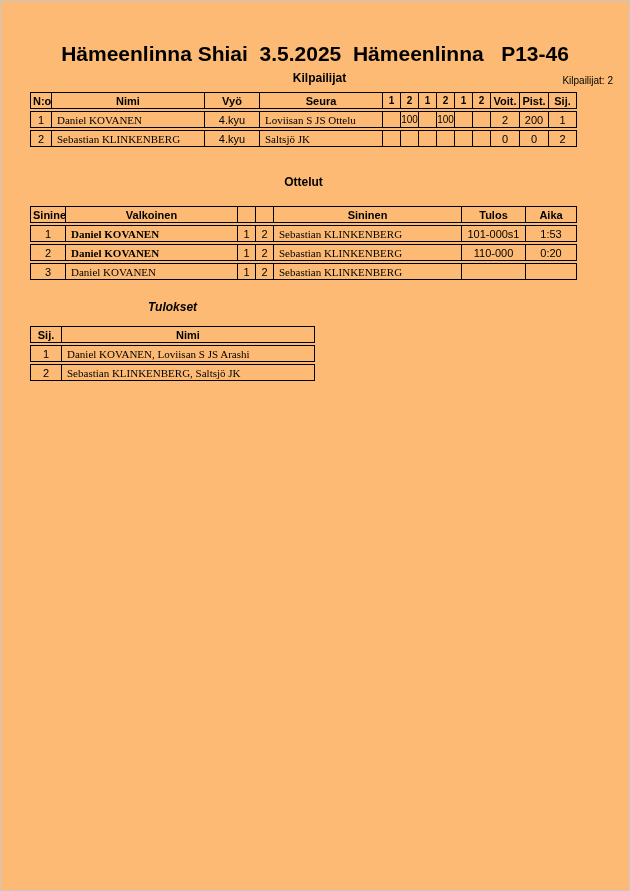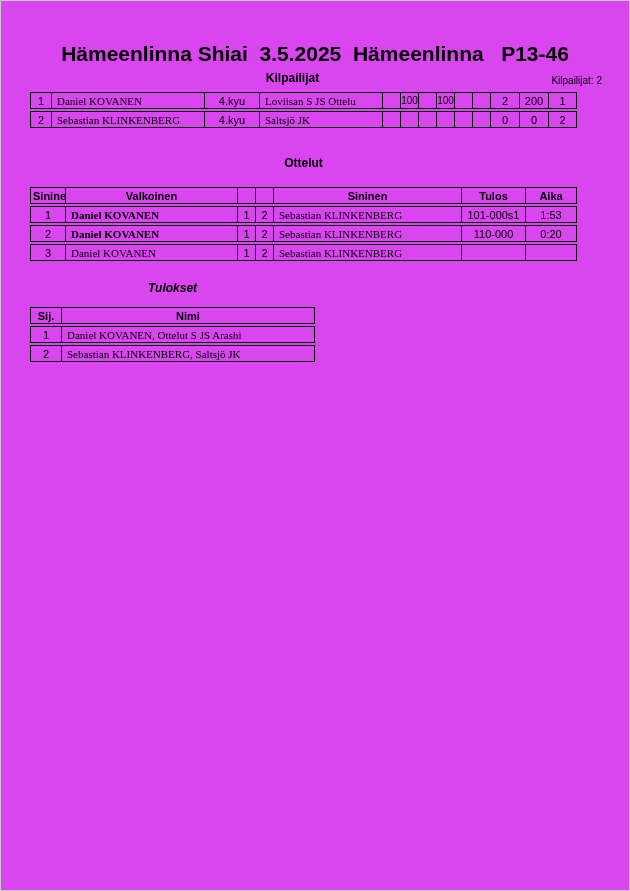--- a/index.html
+++ b/index.html
@@ -1,33 +1,33 @@
 <!DOCTYPE html>
 <html><head>
 <meta charset="utf-8">
 <style>
   * { box-sizing: border-box; }
   html, body { margin: 0; padding: 0; background: #ffffff; }
   .page {
     width: 630px; height: 891px; position: relative;
-    background: #d946ef; color: #000000;
+    background: #fdba74; color: #000000;
     font-family: "Liberation Sans", sans-serif;
     outline: 1px solid #c8c8c8; outline-offset: -1px;
     overflow: hidden;
   }
   .title {
     margin-top: 42px; text-align: center;
     font-size: 21px; font-weight: bold; white-space: pre;
   }
   .sub-row { position: relative; margin-top: 5px; height: 17px; }
   .subtitle {
-    position: absolute; left: 19px; width: 547px; text-align: center;
+    position: absolute; left: 46px; width: 547px; text-align: center;
     font-weight: bold; font-size: 12px;
   }
-  .count { position: absolute; right: 28px; top: 4px; font-size: 10px; }
+  .count { position: absolute; right: 17px; top: 4px; font-size: 10px; }
 
   table {
     border-collapse: separate; border-spacing: 0 2px;
     table-layout: fixed; margin-left: 30px; margin-top: 2px;
   }
   .t1, .t2 { width: 547px; }
   .t3 { width: 285px; }
   th, td {
     border: 1px solid #000; border-left: none;
     height: 17px; padding: 0 2px; font-size: 11px;
@@ -66,20 +66,35 @@
         <col style="width:18px">
         <col style="width:18px">
       <col style="width:18px">
         <col style="width:18px">
         <col style="width:18px">
       <col style="width:29px">
         <col style="width:29px">
         <col style="width:28px">
     </colgroup>
     <tbody>
+        <tr>
+      <th>N:o</th>
+      <th>Nimi</th>
+      <th>Vyö</th>
+      <th>Seura</th>
+      <th class="narrowh">1</th>
+      <th class="narrowh">2</th>
+      <th class="narrowh">1</th>
+      <th class="narrowh">2</th>
+      <th class="narrowh">1</th>
+      <th class="narrowh">2</th>
+      <th>Voit.</th>
+      <th>Pist.</th>
+      <th>Sij.</th>
+    </tr>
     <tr>
       <td>1</td>
       <td class="left">Daniel KOVANEN</td>
       <td>4.kyu</td>
       <td class="left">Loviisan S JS Ottelu</td>
       <td class="score"></td>
       <td class="score">100</td>
       <td class="score"></td>
       <td class="score">100</td>
       <td class="score"></td>
@@ -165,21 +180,21 @@
       <col style="width:32px">
         <col style="width:253px">
     </colgroup>
     <tbody>
         <tr>
       <th>Sij.</th>
       <th>Nimi</th>
     </tr>
     <tr>
       <td>1</td>
-      <td class="left">Daniel KOVANEN, Ottelut S JS Arashi</td>
+      <td class="left">Daniel KOVANEN, Loviisan S JS Arashi</td>
     </tr>
     <tr>
       <td>2</td>
       <td class="left">Sebastian KLINKENBERG, Saltsjö JK</td>
     </tr>
   </tbody>
     </table>
 
 </div>
 

